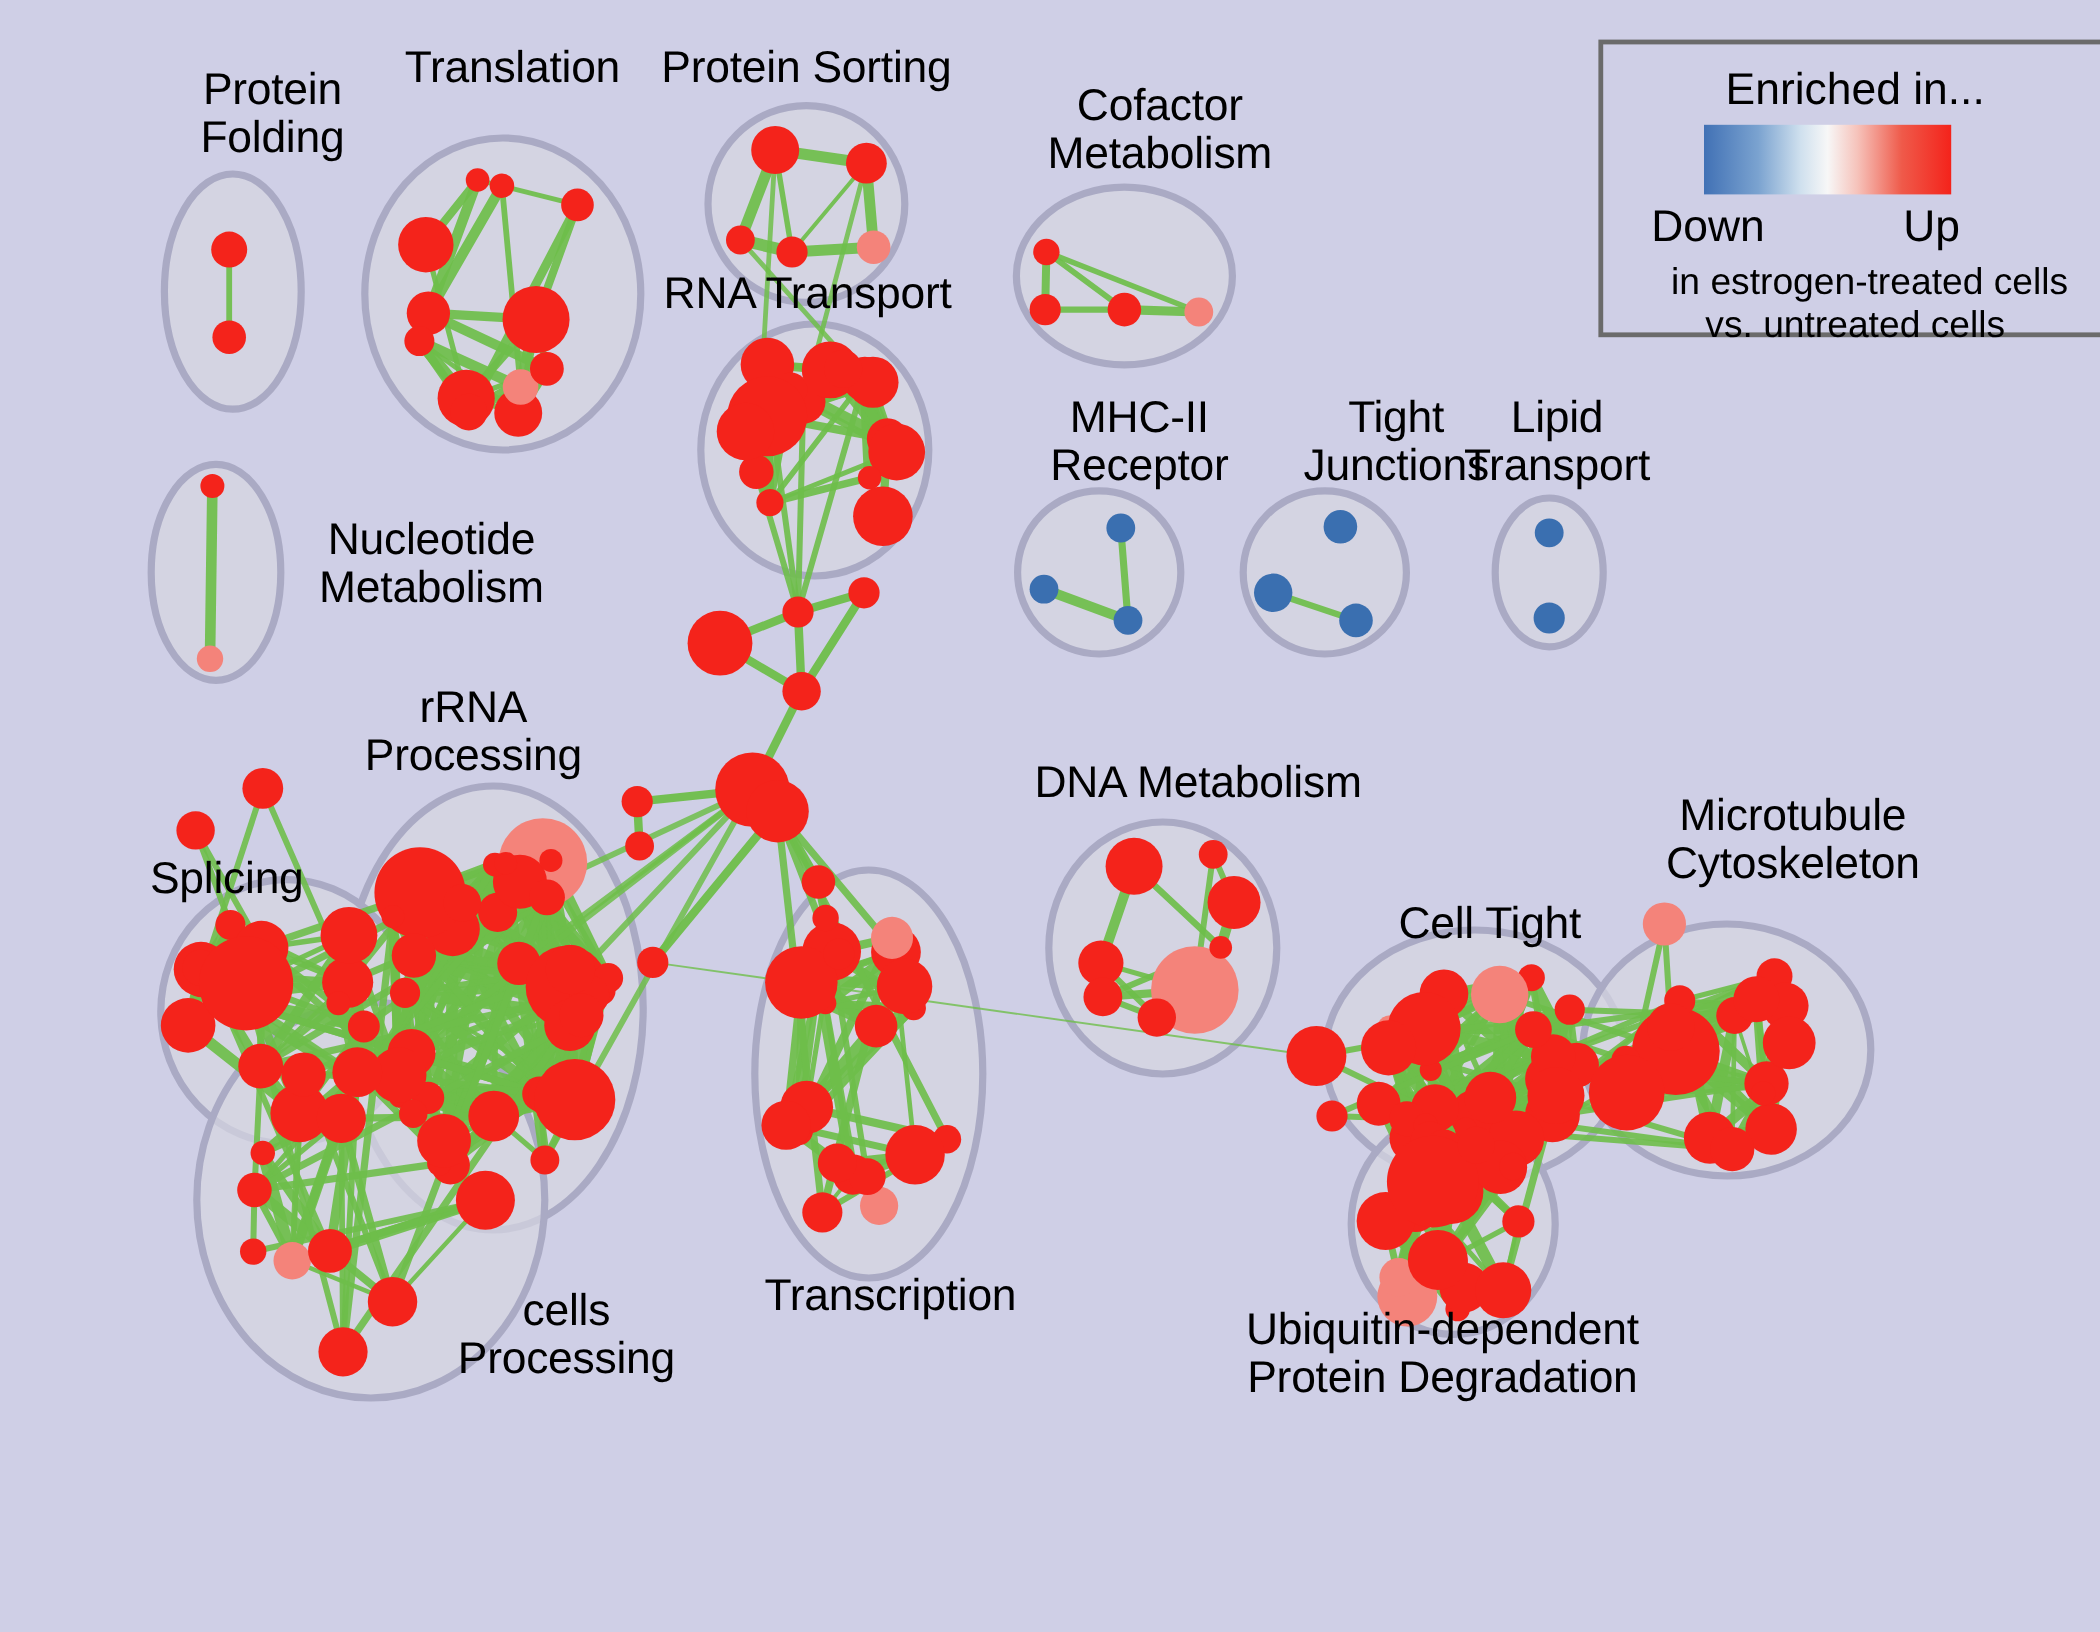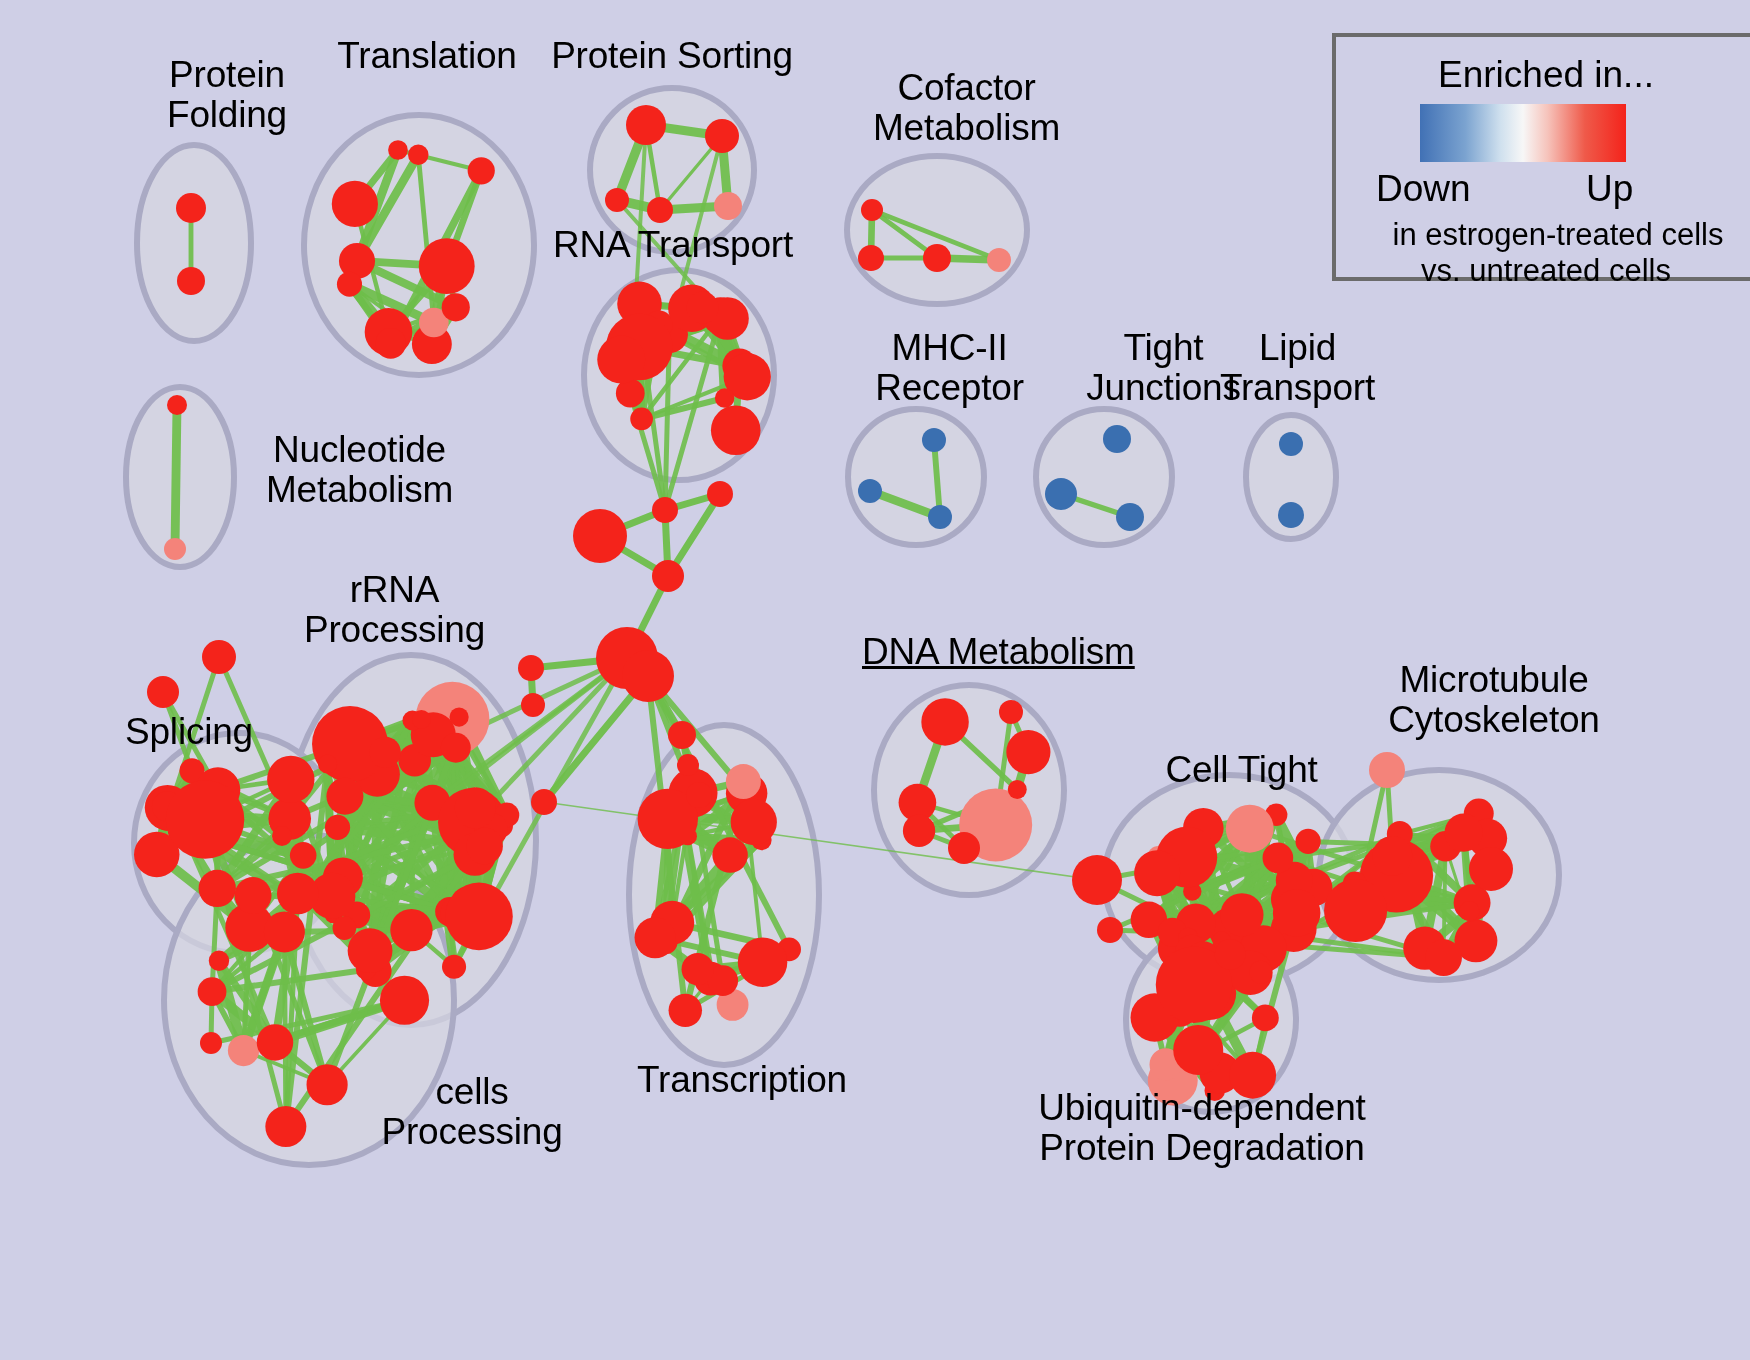--- a/index.html
+++ b/index.html
@@ -971,21 +971,21 @@
       <div class="cl-label" style="left: 1012px; top: 328px; width: 215px;">Tight
 Junctions</div>
       <div class="cl-label" style="left: 1146px; top: 328px; width: 215px;">Lipid
 Transport</div>
       <div class="cl-label" style="left: 243px; top: 570px; width: 215px;">rRNA
 Processing</div>
       <div class="cl-label" style="left: 60px; top: 712px; width: 170px;">Splicing</div>
       <div class="cl-label" style="left: 318px; top: 1072px; width: 220px;">cells
 Processing</div>
       <div class="cl-label" style="left: 578px; top: 1060px; width: 240px;">Transcription</div>
-      <div class="cl-label" style="left: 818px; top: 632px; width: 270px; text-decoration: underline;">DNA Metabolism</div>
+      <div class="cl-label" style="left: 818px; top: 632px; width: 270px;">DNA Metabolism</div>
       <div class="cl-label" style="left: 1105px; top: 750px; width: 185px;">Cell Tight</div>
       <div class="cl-label" style="left: 1305px; top: 660px; width: 290px;">Microtubule
 Cytoskeleton</div>
       <div class="cl-label" style="left: 993px; top: 1088px; width: 330px;">Ubiquitin-dependent
 Protein Degradation</div>
     </div>
 
   <div id="legend">
     <div class="lg-title">Enriched in...</div>
     <div class="lg-bar"></div>

